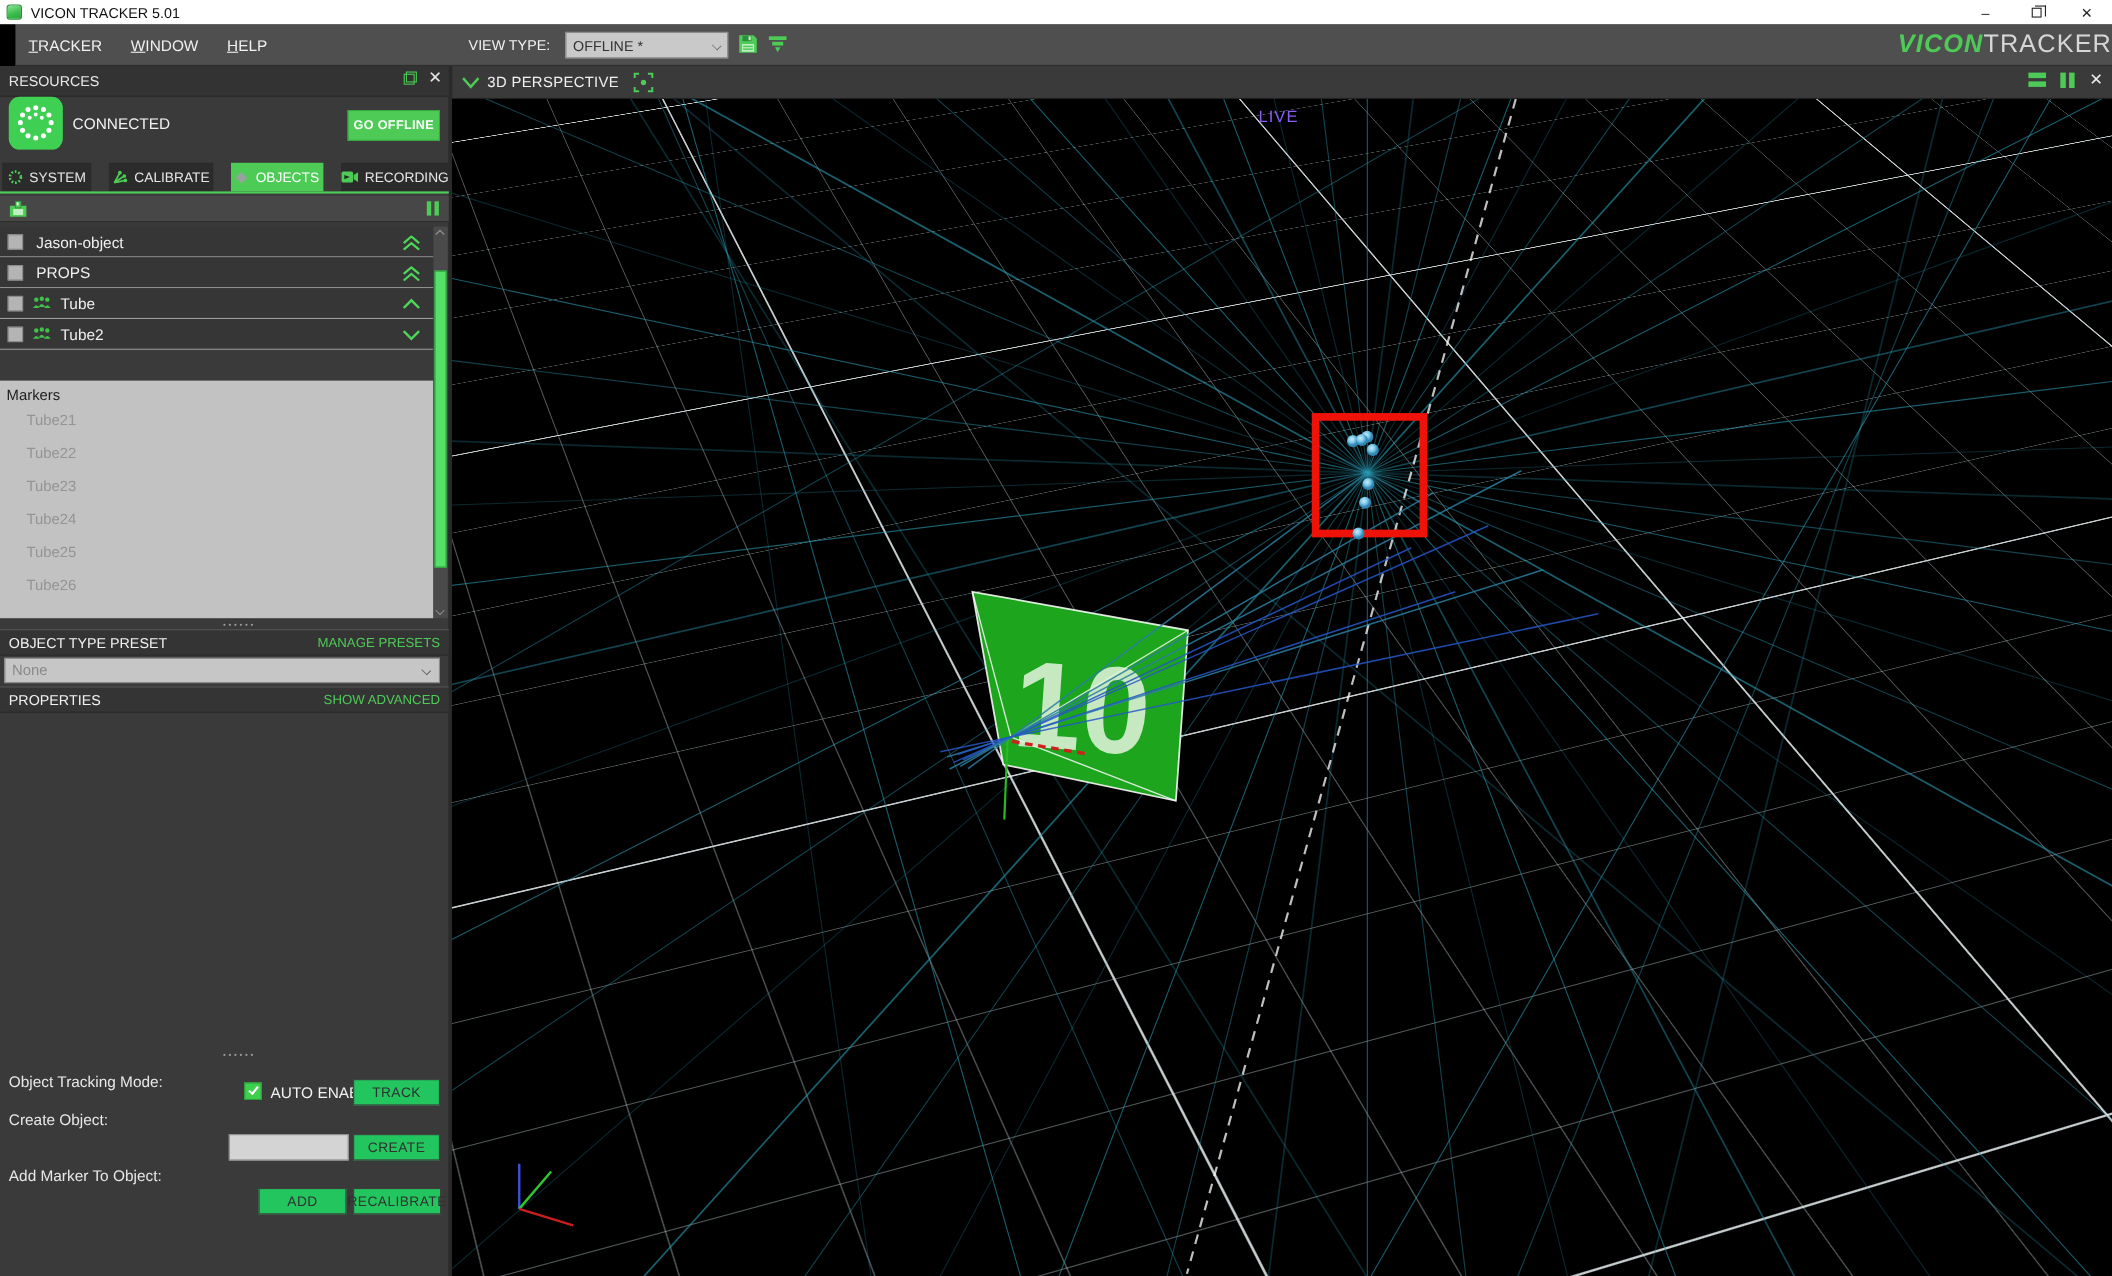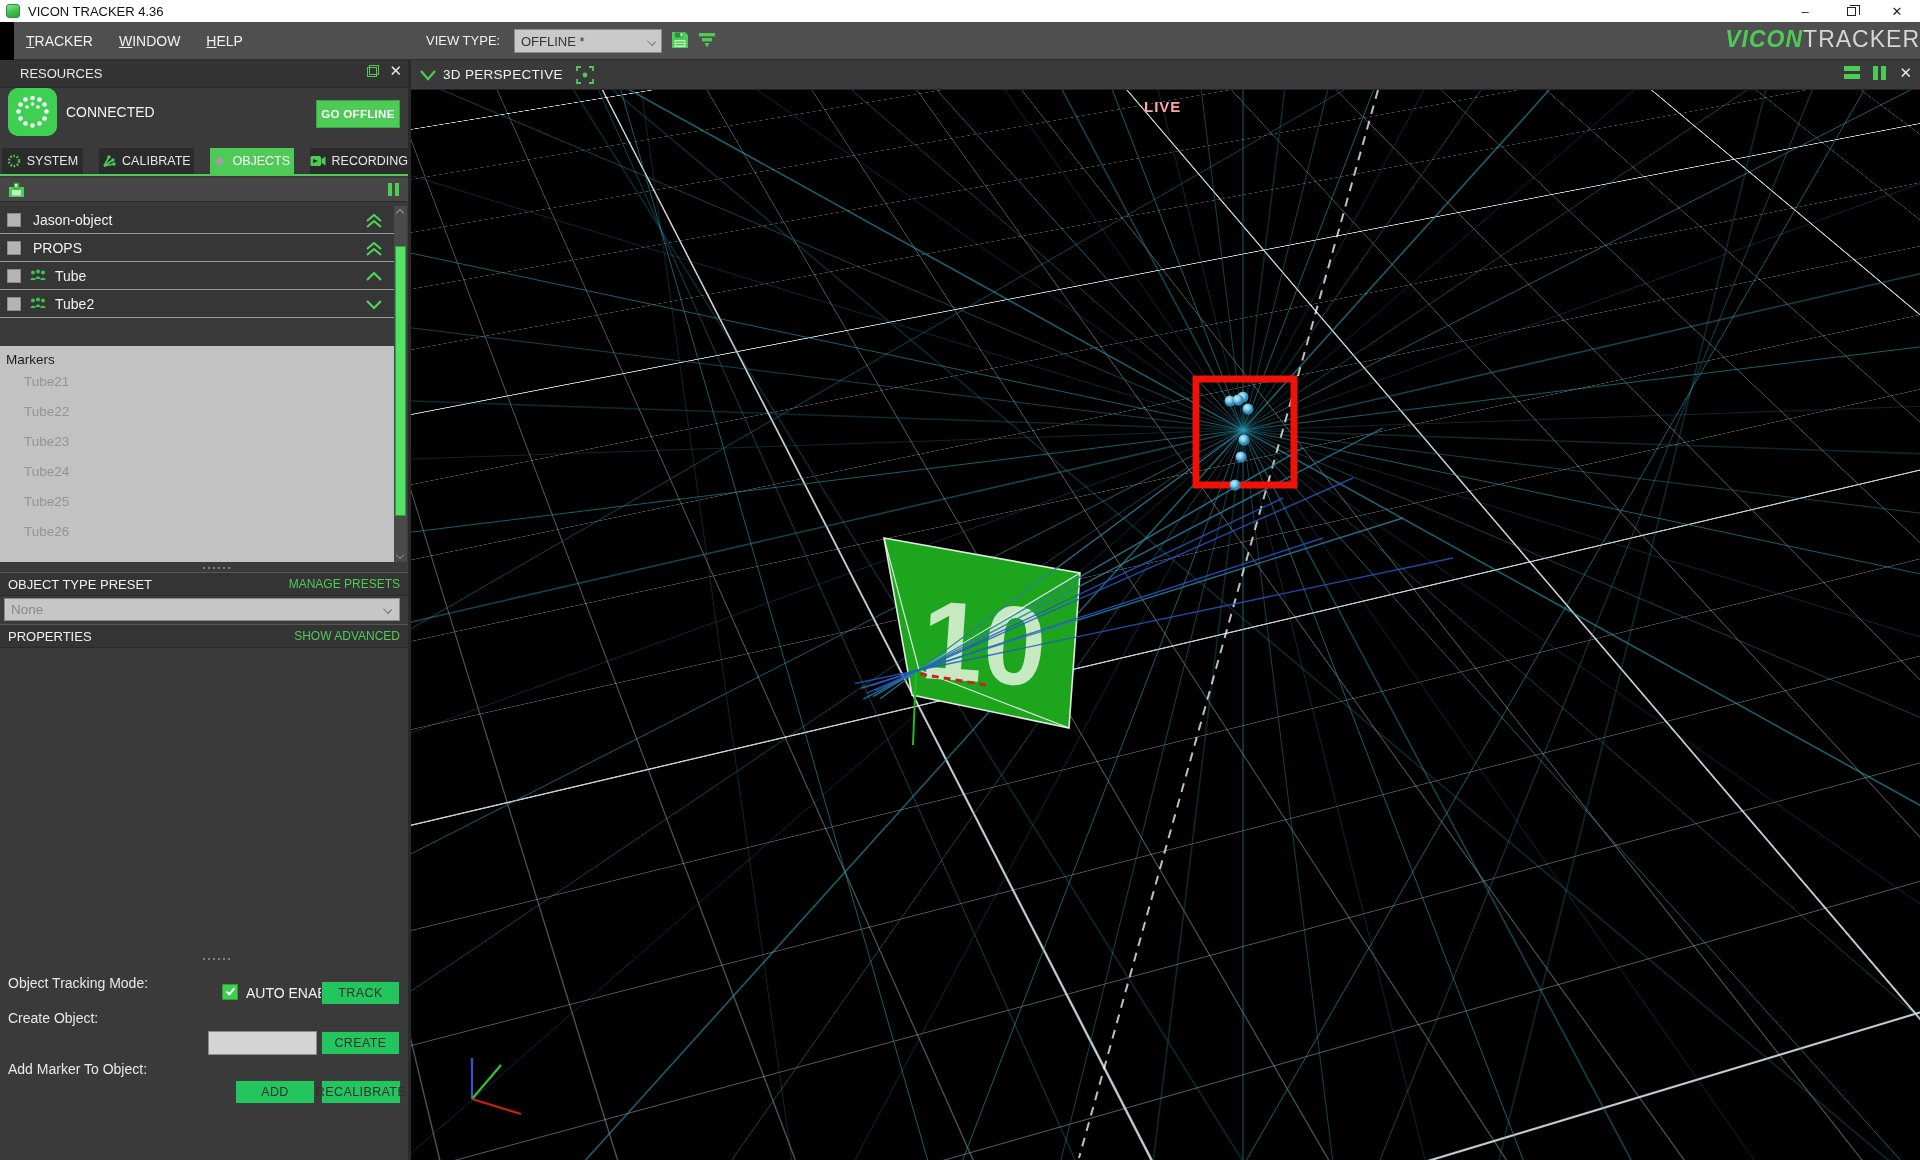--- a/index.html
+++ b/index.html
@@ -34,21 +34,21 @@
     border-right:1.5px solid #777;border-bottom:1.5px solid #777;transform:rotate(45deg) scale(1,0.8);}
   .tool-ic{position:absolute;top:8px;}
   .logo{position:absolute;right:14px;top:4px;font-size:23px;letter-spacing:1px;display:flex;}
   .logo .v1{color:#4ecb57;font-weight:bold;font-style:italic;}
   .logo .v2{color:#d6d6d6;font-weight:300;}
 
   
   .sidebar{position:absolute;left:0;top:60px;width:408px;height:1100px;background:#3a3a3a;z-index:10;}
   .res-header{position:absolute;left:0;top:0;width:408px;height:28px;background:#333333;
     border-bottom:1px solid #292929;display:flex;align-items:center;}
-  .res-title{color:#e8e8e8;font-size:13px;margin-left:20px;}
+  .res-title{color:#e8e8e8;font-size:13px;margin-left:8px;}
   .res-icons{position:absolute;right:6px;top:5px;display:flex;gap:10px;align-items:center;}
   .float-ic{width:12px;height:12px;position:relative;}
   .float-ic:before{content:"";position:absolute;left:0;bottom:0;width:8px;height:8px;border:1.4px solid #4ecb57;}
   .float-ic:after{content:"";position:absolute;right:0;top:0;width:8px;height:8px;border:1.4px solid #4ecb57;}
   .x-ic{color:#e8e8e8;font-size:15px;line-height:12px;}
 
   .conn-icon{position:absolute;left:8px;top:28px;width:49px;height:48px;border-radius:10px;
     background:#3fcf52;}
   .conn-text{position:absolute;left:66px;top:44px;color:#f2f2f2;font-size:14px;}
   .go-offline{position:absolute;left:316px;top:40px;width:84px;height:28px;background:#4ecb57;
@@ -138,28 +138,28 @@
   .canvas{position:absolute;left:0;top:30px;width:1509px;height:1070px;overflow:hidden;background:#000;}
   .grid-plane{position:absolute;width:4200px;height:4200px;left:-1498px;top:-1609px;
     transform-origin:50% 50%;
     transform:perspective(2600px) rotateX(52deg) rotateZ(-20deg);
     background-image:
       repeating-linear-gradient(0deg,rgba(200,218,222,0.42) 0 1px,transparent 1px 130px),
       repeating-linear-gradient(90deg,rgba(200,218,222,0.42) 0 1px,transparent 1px 130px),
       repeating-linear-gradient(0deg,rgba(246,250,252,0.8) 0 2px,transparent 2px 650px),
       repeating-linear-gradient(90deg,rgba(246,250,252,0.8) 0 2px,transparent 2px 650px);}
   #scene{position:absolute;left:0;top:0;}
-  .live-text{position:absolute;left:733px;top:8px;color:#fca5a5;font-size:15px;letter-spacing:1px;z-index:6;font-weight:bold;}
+  .live-text{position:absolute;left:733px;top:8px;color:#8b5cf6;font-size:15px;letter-spacing:1px;z-index:6;}
 </style>
 </head>
 <body>
 
 <div class="titlebar">
   <div class="app-icon"></div>
-  <div class="titlebar-text">VICON TRACKER 4.36</div>
+  <div class="titlebar-text">VICON TRACKER 5.01</div>
   <div class="win-controls">
     <div class="win-btn">–</div>
     <div class="win-btn">
         <span class="win-restore"></span>
       </div>
     <div class="win-btn">✕</div>
   </div>
 </div>
 
 <div class="menubar">

